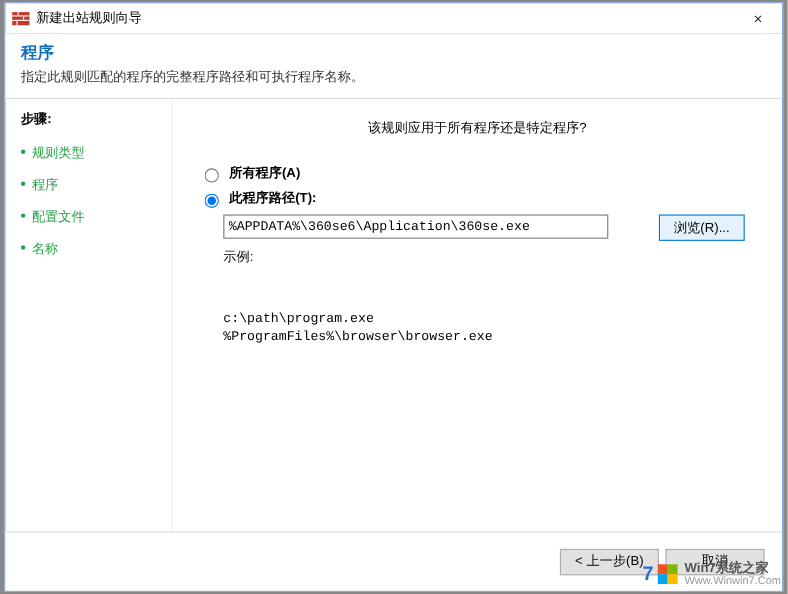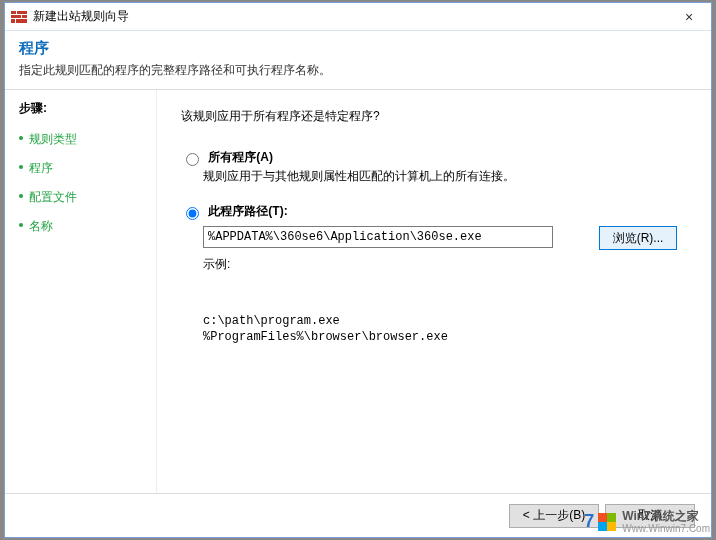--- a/index.html
+++ b/index.html
@@ -95,20 +95,21 @@
     border-radius: 50%;
   }
   .content {
     flex: 1;
     padding: 18px 24px 0 24px;
     color: #000;
   }
   .content .question {
     margin-bottom: 24px;
     font-size: 12px;
+    text-align: center;
   }
   .opt { margin-bottom: 6px; }
   .opt label {
     font-weight: bold;
     font-size: 12px;
   }
   .opt input[type=radio] {
     margin-right: 6px;
     vertical-align: middle;
   }
@@ -155,21 +156,21 @@
   }
   .example .mono {
     font-family: "Courier New", monospace;
     font-size: 12px;
     line-height: 1.35;
     white-space: pre;
   }
   .footer {
     position: absolute;
     bottom: 0; left: 0; right: 0;
-    height: 44px;
+    height: 54px;
     border-top: 1px solid #dcdcdc;
     display: flex;
     justify-content: flex-end;
     align-items: center;
     gap: 6px;
     padding-right: 16px;
     background: #fff;
   }
   .footer button {
     min-width: 90px;
@@ -248,21 +249,20 @@
     </div>
 
     <div class="content">
       <div class="question">该规则应用于所有程序还是特定程序?</div>
 
       <div class="opt">
         <label>
           <input type="radio" name="prog" style="">
           <span>所有程序(A)</span>
         </label>
-        <div class="desc">规则应用于与其他规则属性相匹配的计算机上的所有连接。</div>
       </div>
 
       <div class="opt">
         <label>
           <input type="radio" name="prog" checked="" style="">
           <span>此程序路径(T):</span>
         </label>
         <div class="path-row">
           <input class="path-input" type="text" value="%APPDATA%\360se6\Application\360se.exe" style="">
           <button class="browse-btn">浏览(R)...</button>

